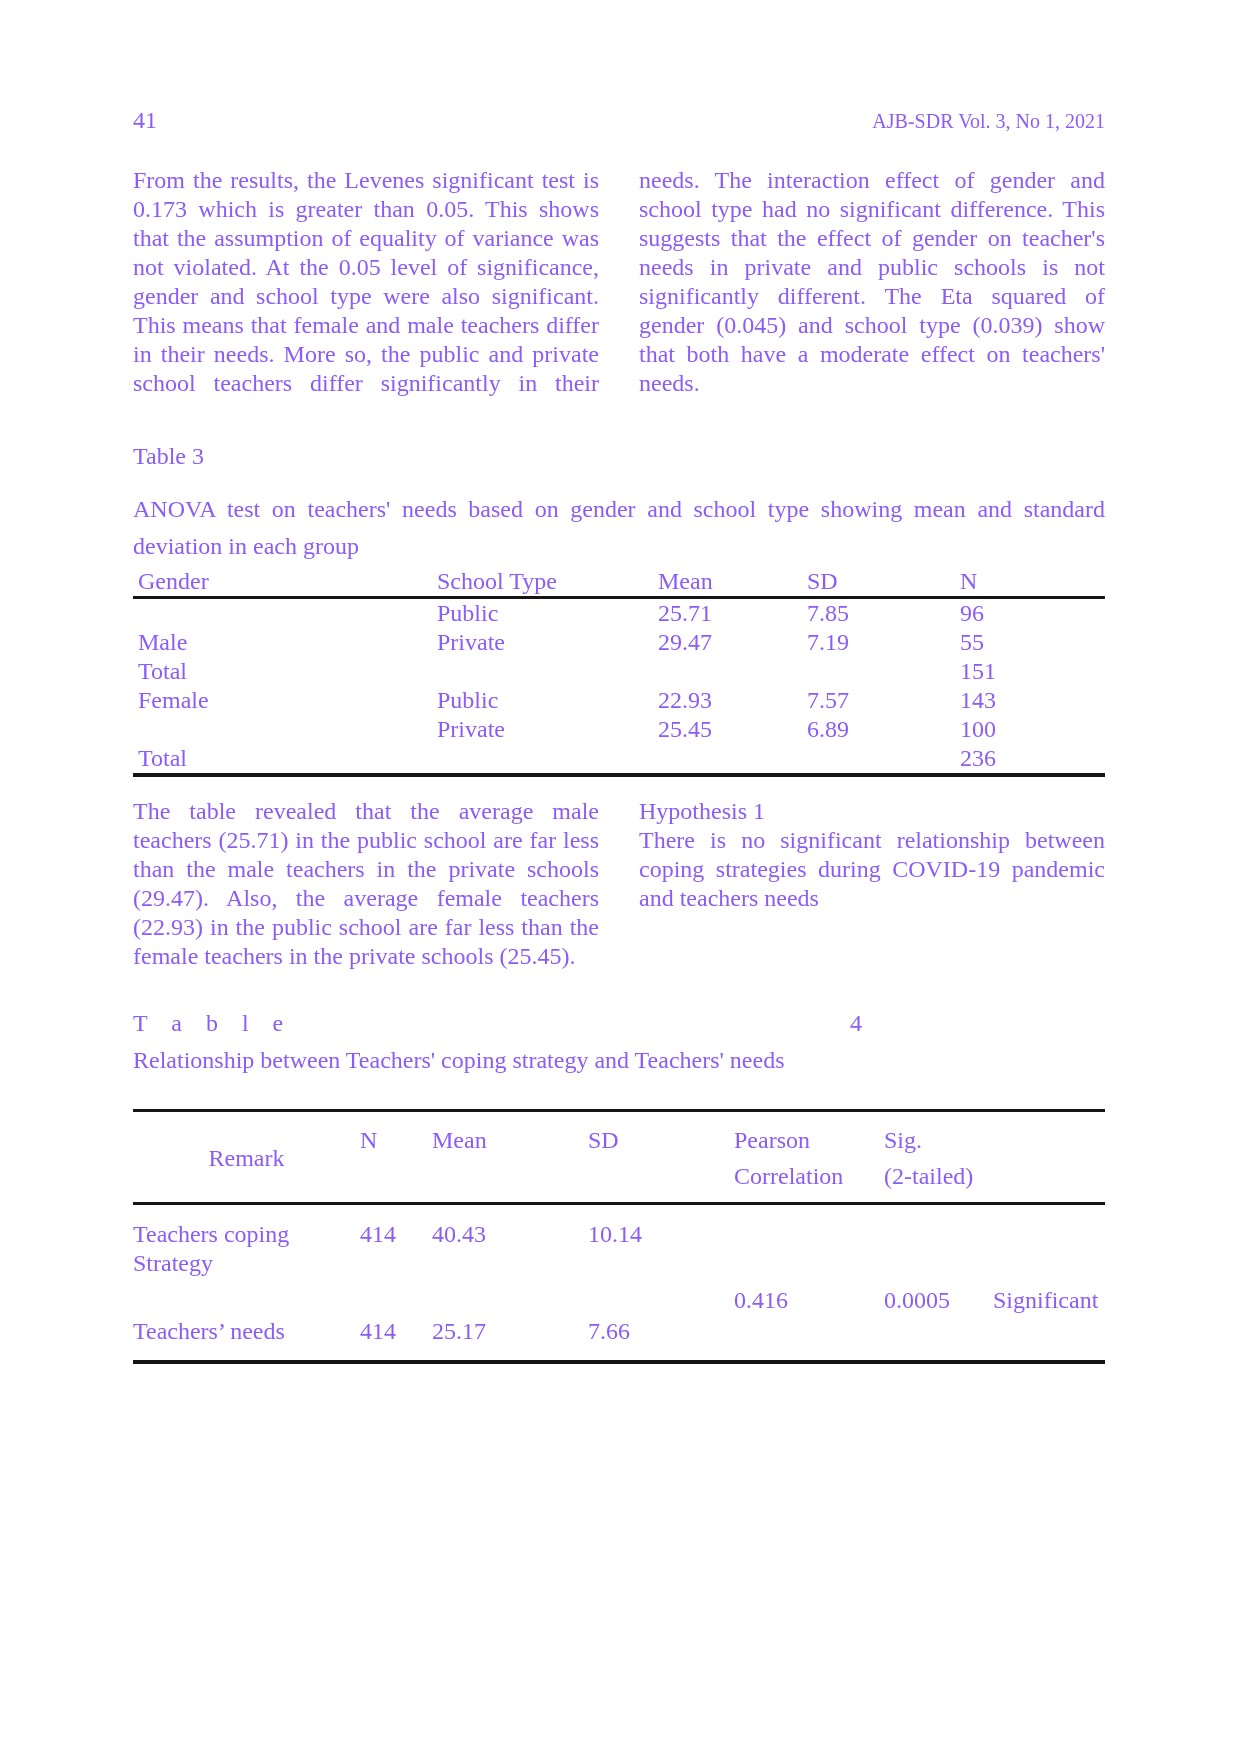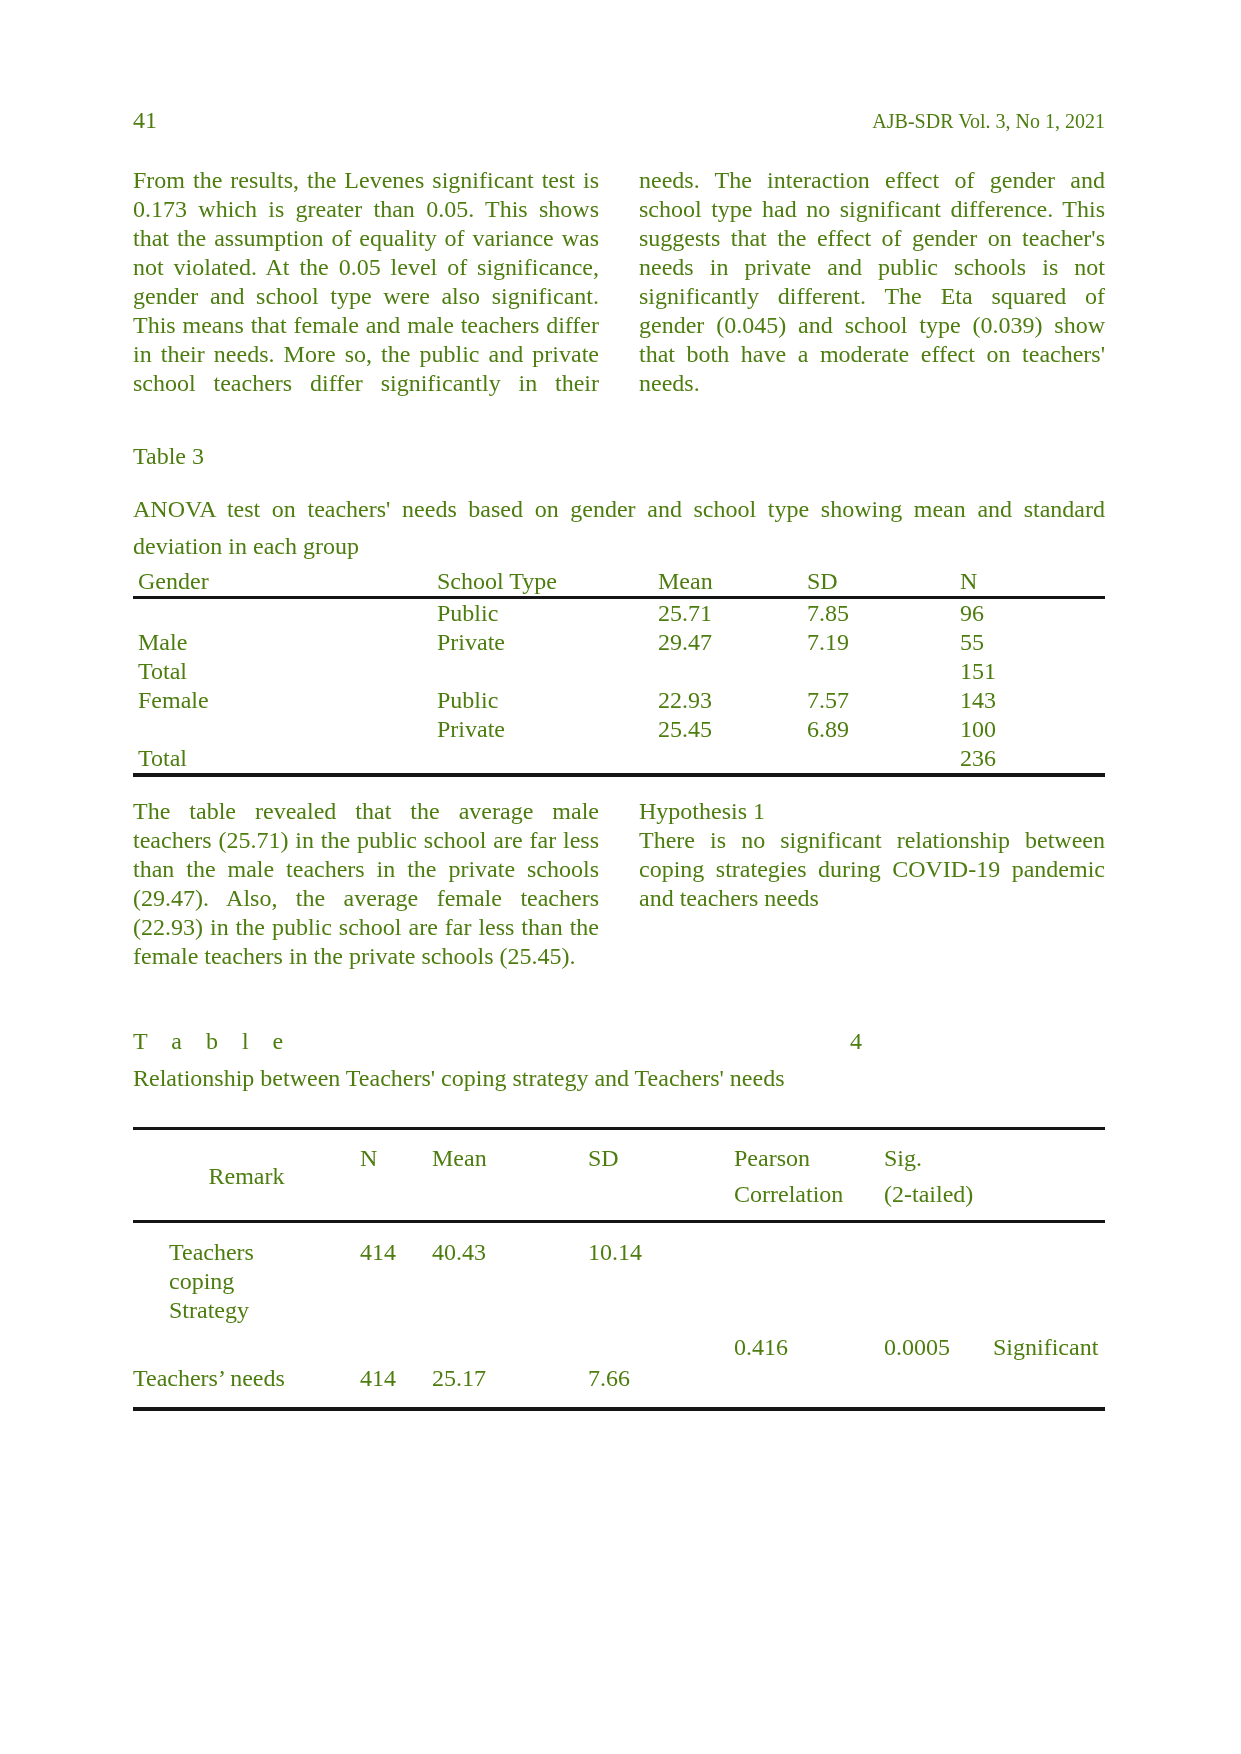--- a/index.html
+++ b/index.html
@@ -1,21 +1,21 @@
 <!DOCTYPE html>
 <html><head>
 <meta charset="utf-8">
 <style>
   html,body{margin:0;padding:0;background:#888;}
   .page{
     position:relative;
     width:1241px;height:1754px;
     margin:0 auto;
     background:#ffffff;
-    color:#4d7c0f;
+    color:#8b5cf6;
     font-family:"Liberation Serif","DejaVu Serif",serif;
     font-size:24px;
     line-height:29px;
     box-sizing:border-box;
     padding:106px 7px 0 133px;
   }
   .content{width:972px;}
 
   
   .pg-header{display:flex;justify-content:space-between;align-items:baseline;}
@@ -23,21 +23,21 @@
   .journal{font-size:20px;}
 
   
   .twocol{display:flex;gap:40px;}
   .twocol .col{width:472px;}
   .twocol p{margin:0;text-align:justify;}
   p.justify-last{text-align-last:justify;}
 
   
   .t3caption{margin-top:40px;line-height:37px;}
-  .t4caption{margin-top:52px;line-height:37px;}
+  .t4caption{margin-top:34px;line-height:37px;}
   .t4caption .labelline{display:flex;justify-content:space-between;width:729px;}
   .t4caption .spread{letter-spacing:9px;}
 
   
   .rule{border-top:3px solid #151515;height:0;}
   .rule.thick{border-top-width:4px;}
 
   
   .t3{margin-top:2px;}
   .t3grid{display:grid;grid-template-columns:304px 221px 149px 153px 145px;}
@@ -49,21 +49,21 @@
   .t4{margin-top:30px;}
   .t4grid{display:grid;grid-template-columns:227px 72px 156px 146px 150px 109px 112px;}
   .t4head{padding:10px 0 8px;}
   .t4head .hcell{line-height:36px;white-space:pre-line;}
   .t4head .remark-cell{display:flex;align-items:center;justify-content:center;text-align:center;}
   .t4body{padding:15px 0 10px;}
   .t4body > div{white-space:normal;}
   .t4body .nowrap{white-space:nowrap;}
   .t4body .rowgap{padding-top:8px;padding-bottom:2px;}
   .t4body .lastrow{padding-bottom:4px;}
-  .t4body .label{padding-right:40px;margin-left:36px;}
+  .t4body .label{padding-right:40px;}
 </style>
 </head>
 <body>
 
 <div class="page">
   <div class="content">
 
     <div class="pg-header">
       <span class="pg-num">41</span>
       <span class="journal">AJB-SDR Vol. 3, No 1, 2021</span>

